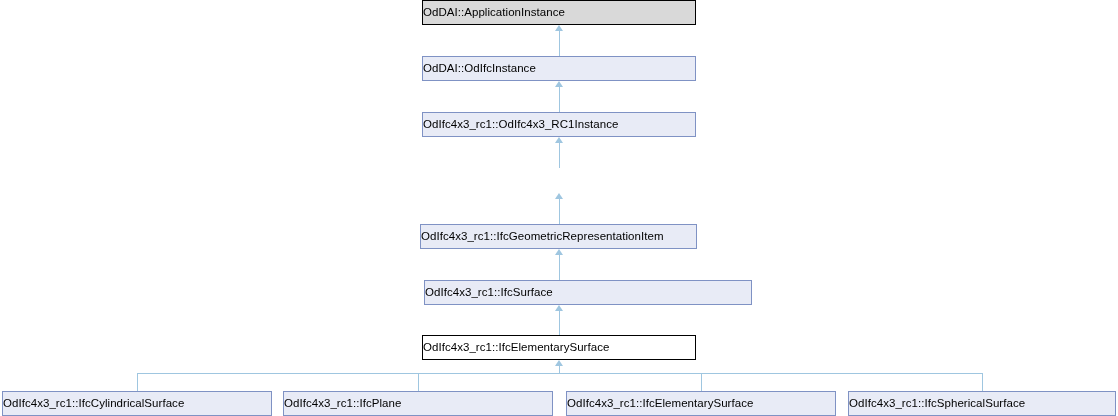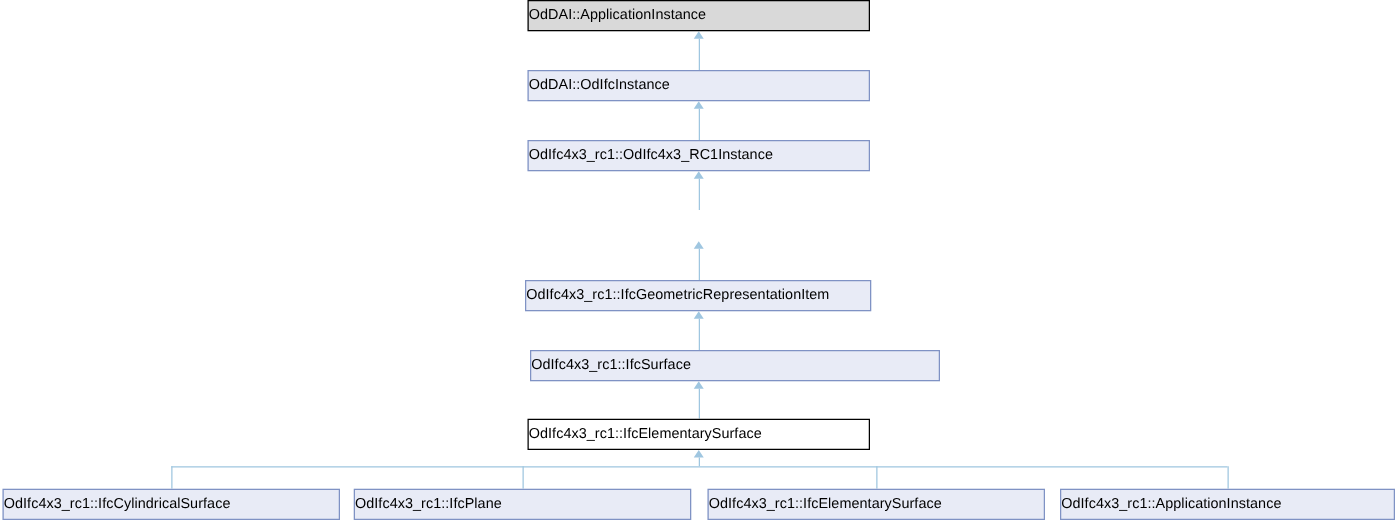--- a/index.html
+++ b/index.html
@@ -85,14 +85,14 @@
     <div class="edge-v" style="left: 982px; top: 373px; height: 18px;"></div>
     <div class="node root" style="left: 422px; top: 0px; width: 274px;"><span>OdDAI::ApplicationInstance</span></div>
     <div class="node normal" style="left: 422px; top: 56px; width: 274px;"><span>OdDAI::OdIfcInstance</span></div>
     <div class="node normal" style="left: 422px; top: 112px; width: 274px;"><span>OdIfc4x3_rc1::OdIfc4x3_RC1Instance</span></div>
     <div class="node normal" style="left: 420px; top: 224px; width: 277px;"><span>OdIfc4x3_rc1::IfcGeometricRepresentationItem</span></div>
     <div class="node normal" style="left: 424px; top: 280px; width: 328px;"><span>OdIfc4x3_rc1::IfcSurface</span></div>
     <div class="node current" style="left: 422px; top: 335px; width: 274px;"><span>OdIfc4x3_rc1::IfcElementarySurface</span></div>
     <div class="node normal" style="left: 2px; top: 391px; width: 270px;"><span>OdIfc4x3_rc1::IfcCylindricalSurface</span></div>
     <div class="node normal" style="left: 283px; top: 391px; width: 270px;"><span>OdIfc4x3_rc1::IfcPlane</span></div>
     <div class="node normal" style="left: 566px; top: 391px; width: 270px;"><span>OdIfc4x3_rc1::IfcElementarySurface</span></div>
-    <div class="node normal" style="left: 848px; top: 391px; width: 268px;"><span>OdIfc4x3_rc1::ApplicationInstance</span></div>
+    <div class="node normal" style="left: 848px; top: 391px; width: 268px;"><span>OdIfc4x3_rc1::IfcSphericalSurface</span></div>
   </div>
 
 </body></html>

